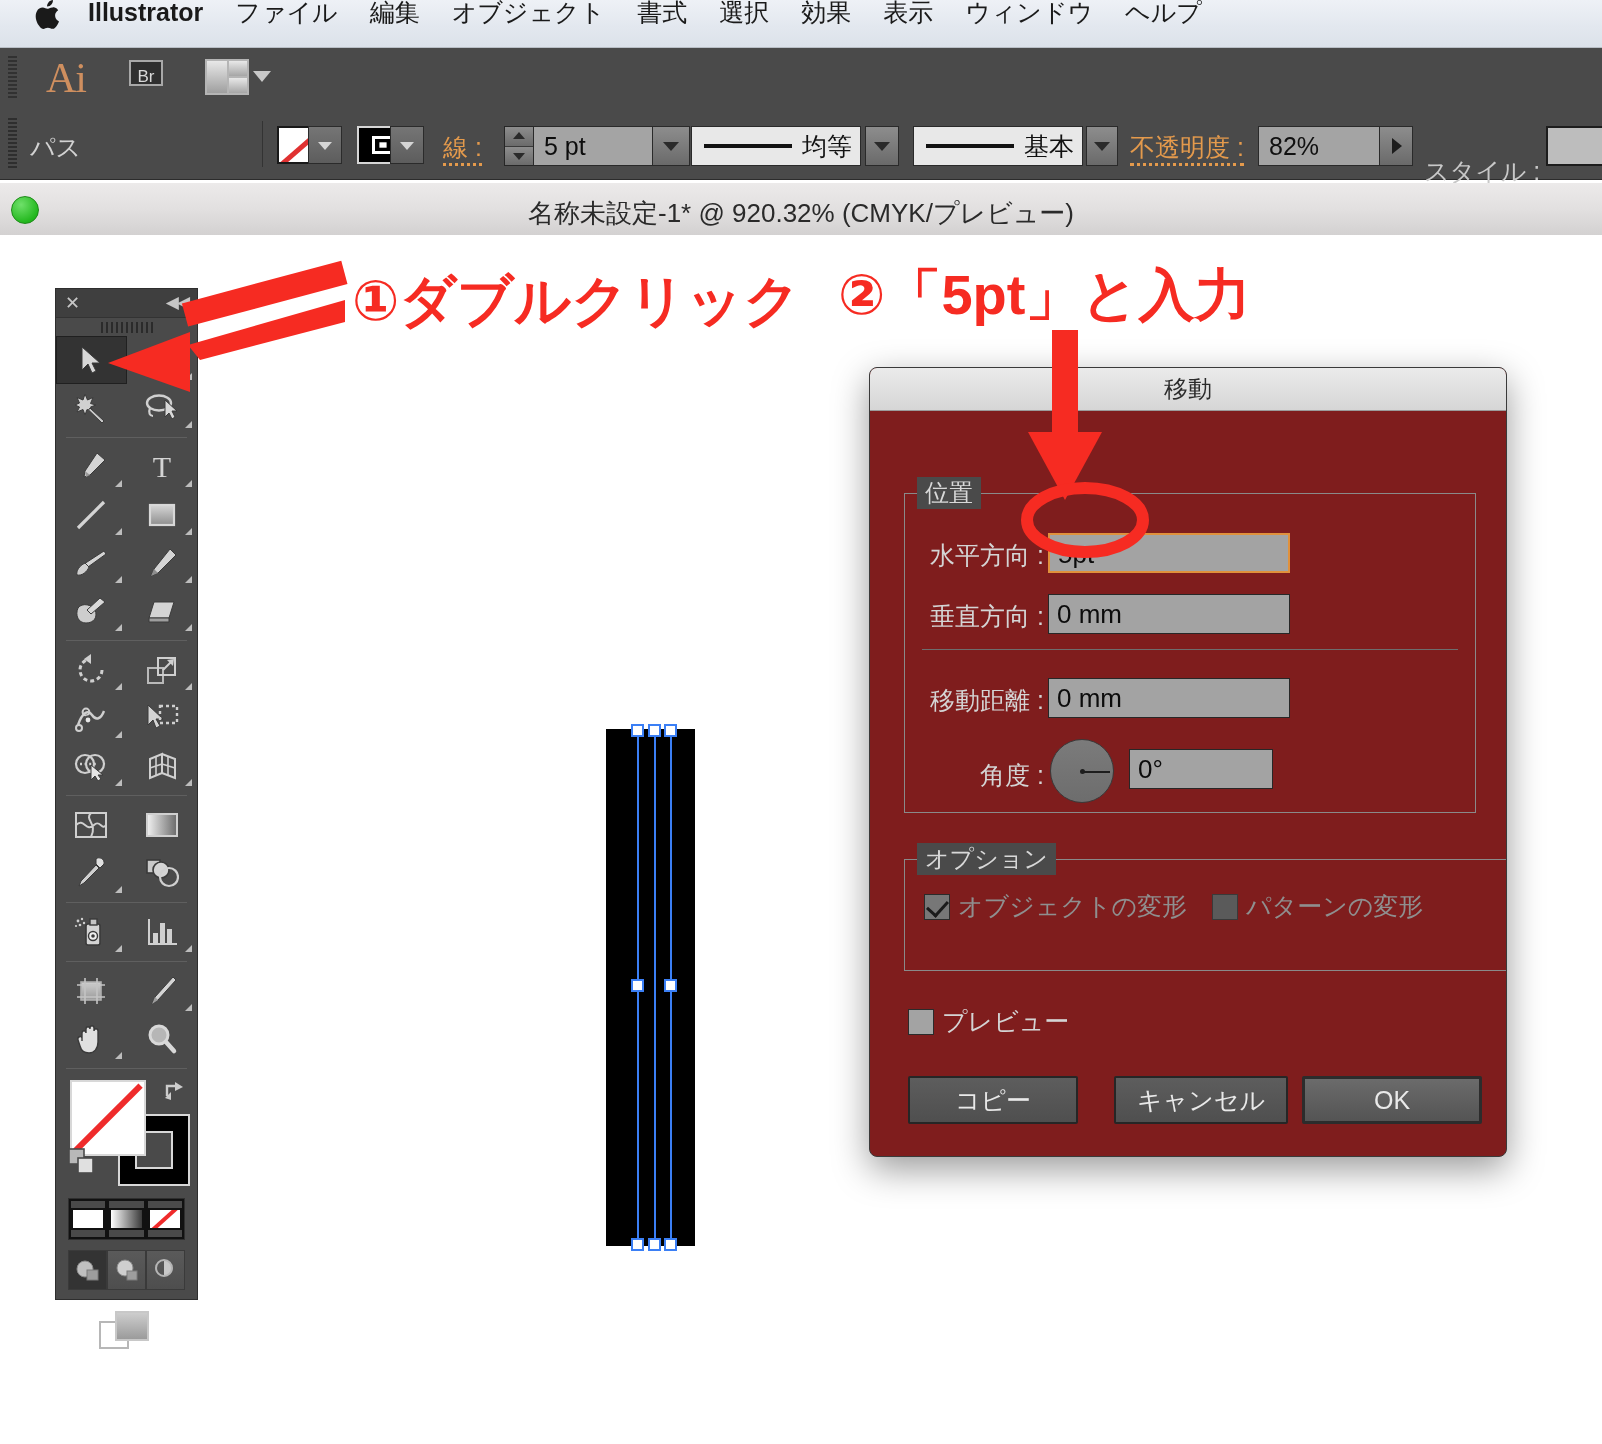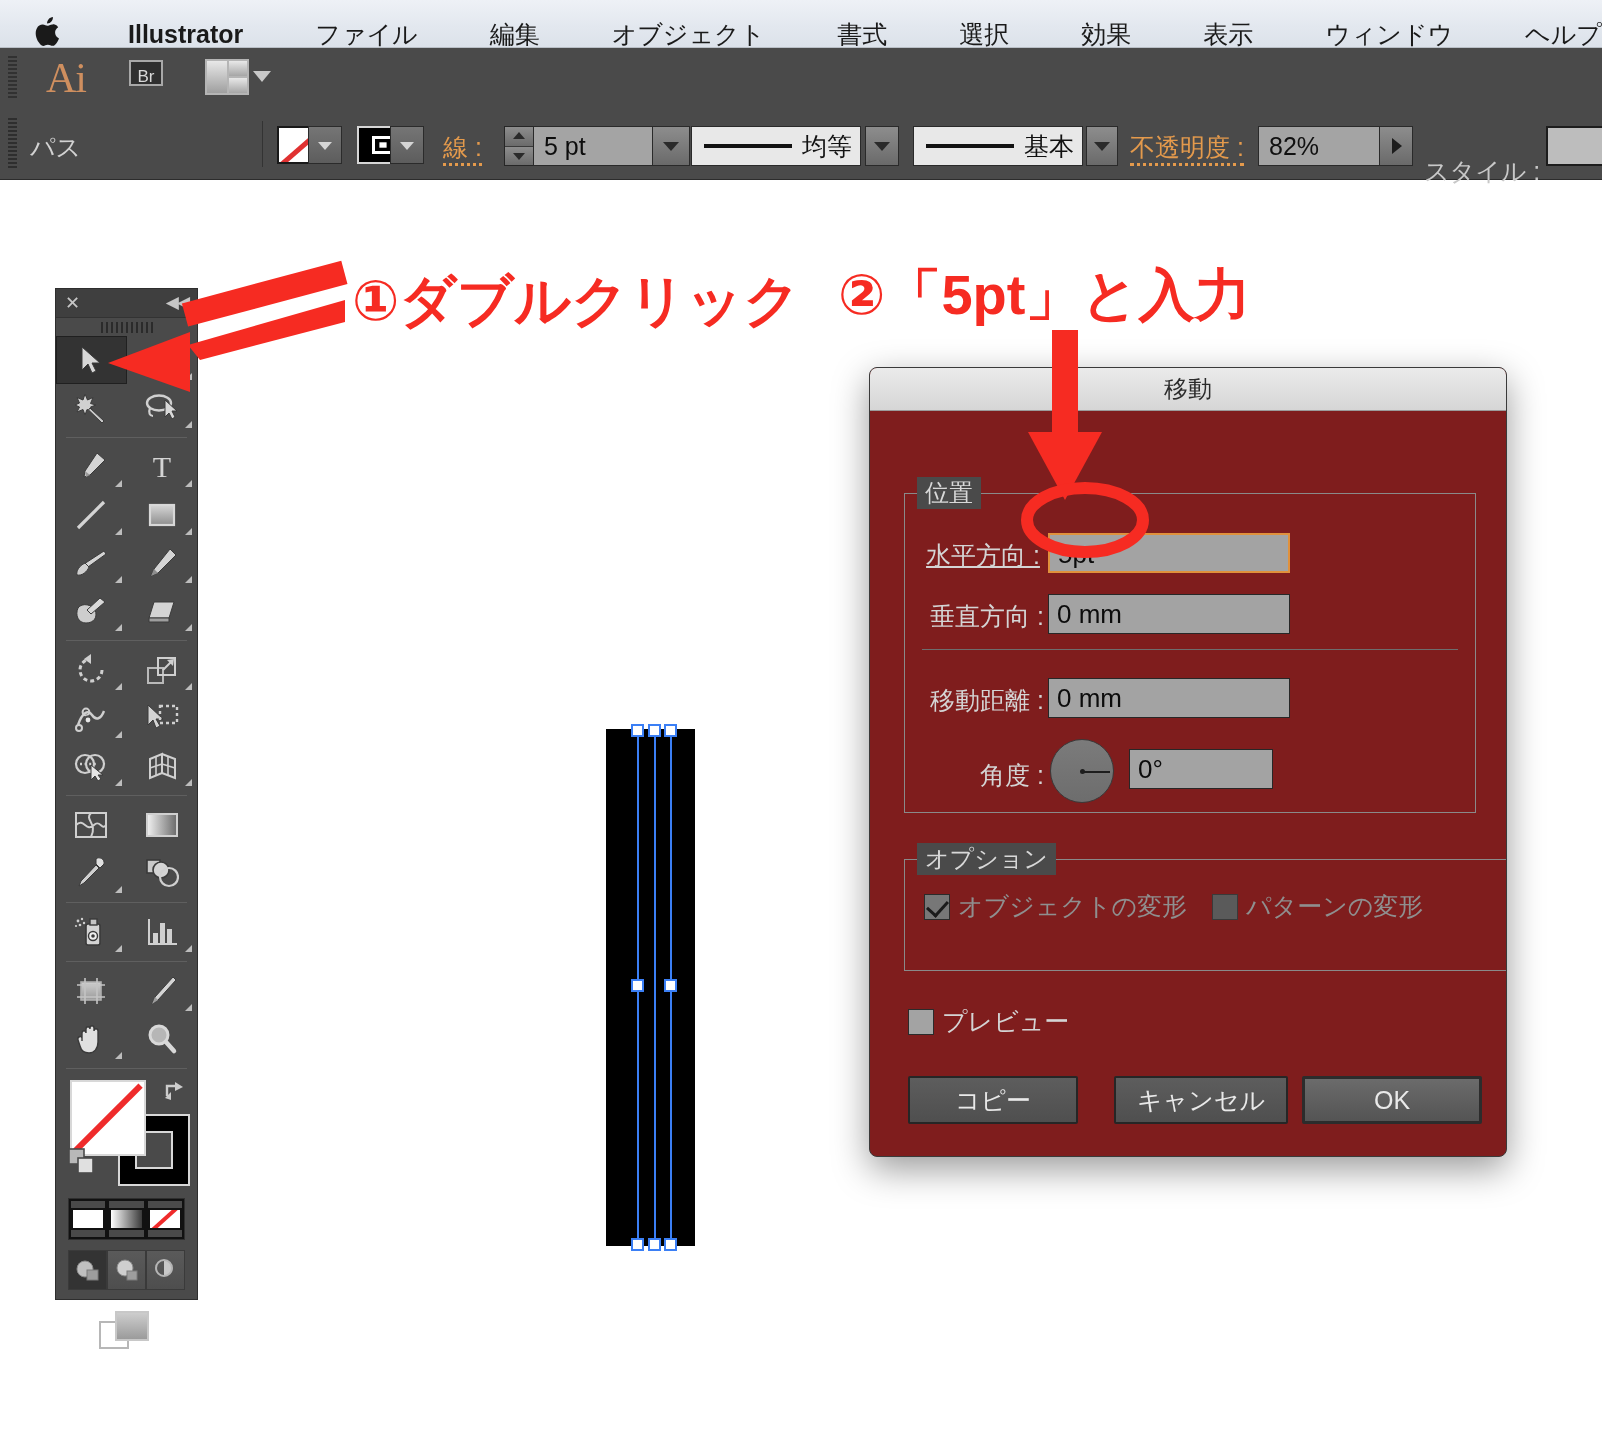--- a/index.html
+++ b/index.html
@@ -8,21 +8,21 @@
     font-family:"Liberation Sans","DejaVu Sans",sans-serif;
     background:#ffffff;position:relative;
   }
   .root{position:absolute;inset:0;}
 
   
   .macbar{
     position:absolute;left:0;top:0;width:1602px;height:48px;
     background:linear-gradient(to bottom,#eef1f6 0%,#e3e8ef 55%,#dce2ea 100%);
     border-bottom:1px solid #b9bfc6;
-    display:flex;align-items:flex-end;box-sizing:border-box;gap:40px;
+    display:flex;align-items:flex-start;box-sizing:border-box;
   }
   .apple-logo{width:26px;height:30px;margin-left:34px;margin-right:28px;position:relative;}
   .apple-logo svg{display:block;}
   .macbar .mi{
     color:#1a1a1a;font-size:25px;padding:0 16px;white-space:nowrap;line-height:1;
   }
   .macbar .mi.app{font-weight:bold;font-size:25px;padding-left:0;}
 
   
   .ai-top{
@@ -290,20 +290,24 @@
     <div class="lbl-sen" style="left:1130px;">
       <span class="dotted-ul">不透明度 :</span>
     </div>
     <div class="opacityfield" style="left:1258px;">82%</div>
     <div class="op-arrow" style="left:1379px;"></div>
 
     <div class="lbl-style" style="left:1424px;">スタイル :</div>
     <div class="stylebox" style="left:1546px;"></div>
   </div>
 
+  <div class="doctitle">
+    <div class="doc-green"></div>
+    <div class="doc-text">名称未設定-1* @ 920.32% (CMYK/プレビュー)</div>
+  </div>
 
   <div class="canvas">
 
     <div class="artwork"></div>
     <div class="pathline" style="left:637px;top:496px;height:514px;"></div>
     <div class="pathline" style="left:654px;top:496px;height:514px;"></div>
     <div class="pathline" style="left:670px;top:496px;height:514px;"></div>
 
     <div class="anchor" style="left:631px;top:489px;"></div>
     <div class="anchor" style="left:648px;top:489px;"></div>
@@ -650,21 +654,21 @@
   <div class="dlgshadow"></div>
   <div class="dlg">
     <div class="dlg-title">移動</div>
     <div class="dlg-body">
 
       <div class="group" style="left:34px;top:82px;width:572px;height:320px;">
         <span class="group-label">位置</span>
       </div>
 
       <div class="frow" style="left:52px;top:128px;">
-        <span class="flabel" style="width:122px;text-align:center;text-decoration:underline;">水平方向 :</span>
+        <span class="flabel" style="width:122px;text-align:right;">水平方向 :</span>
       </div>
       <div class="finput focus" style="position:absolute;left:178px;top:122px;width:242px;">5pt</div>
 
       <div class="frow" style="left:52px;top:189px;">
         <span class="flabel" style="width:122px;text-align:right;">垂直方向 :</span>
       </div>
       <div class="finput" style="position:absolute;left:178px;top:183px;width:242px;">0 mm</div>
 
       <div class="hrline" style="left:52px;top:238px;width:536px;"></div>
 

